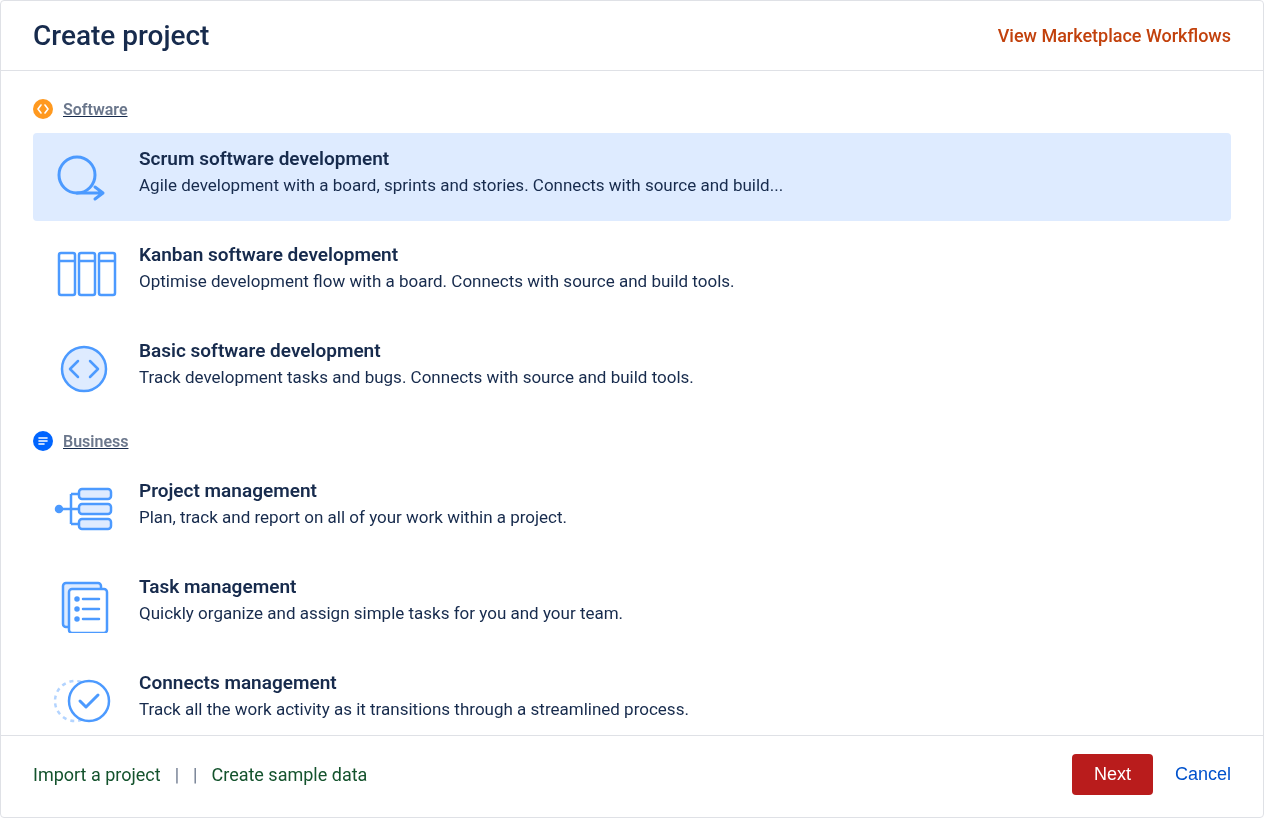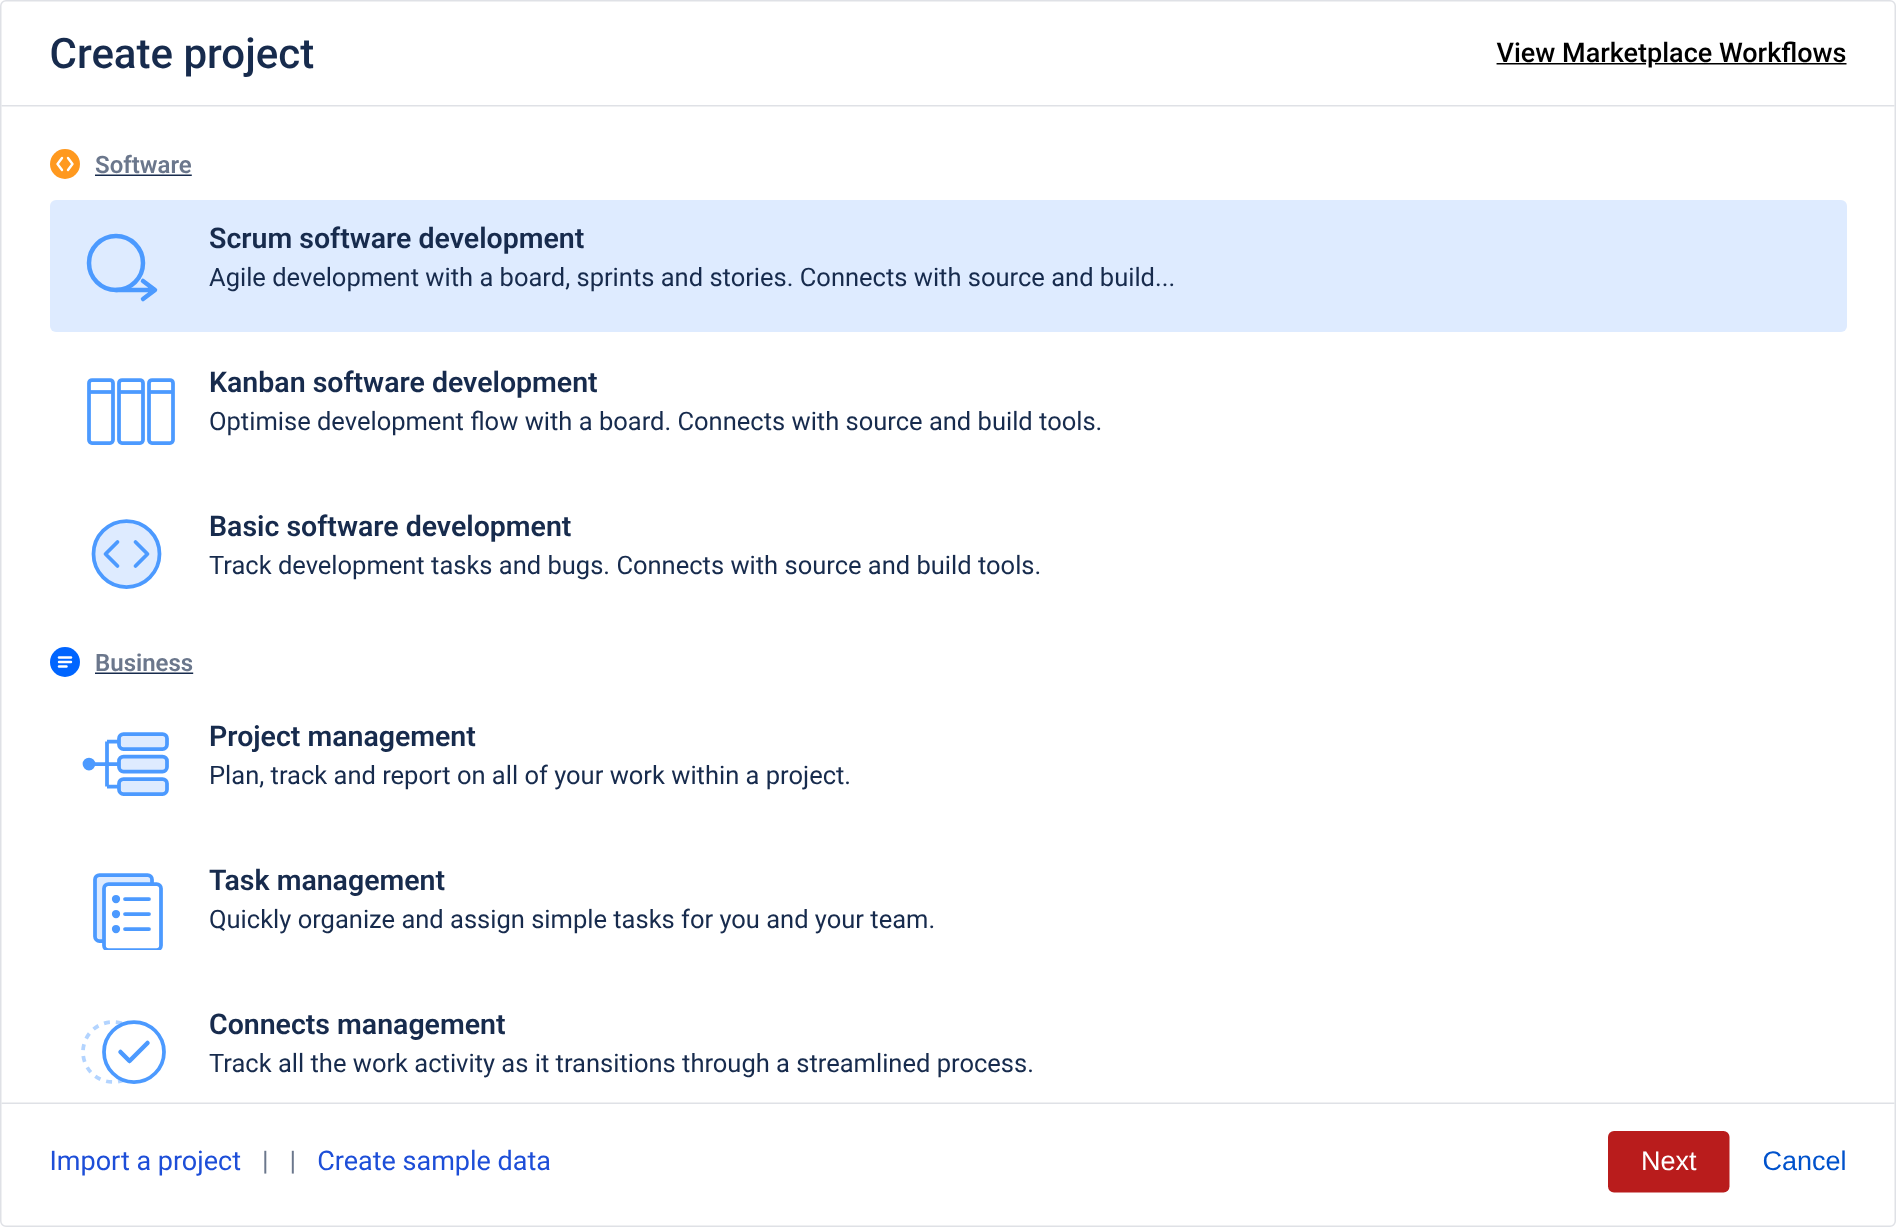--- a/index.html
+++ b/index.html
@@ -25,24 +25,23 @@
     padding: 18px 32px 18px 32px;
     border-bottom: 1px solid #dfe1e6;
   }
   .dlg-title {
     font-size: 28px;
     font-weight: 500;
     color: #172b4d;
   }
   .marketplace-link {
     font-size: 18px;
-    color: #000000;
+    color: #c2410c;
     font-weight: 500;
     cursor: pointer;
-    text-decoration: underline;
   }
   .dlg-body {
     flex: 1;
     padding: 28px 32px 20px 32px;
     overflow: auto;
   }
   .category {
     margin-bottom: 18px;
   }
   .cat-header {
@@ -102,21 +101,21 @@
     align-items: center;
     justify-content: space-between;
   }
   .footer-left {
     display: flex;
     align-items: center;
     gap: 14px;
     font-size: 18px;
   }
   .footer-link {
-    color: #1d4ed8;
+    color: #14532d;
     cursor: pointer;
     display: flex;
     align-items: center;
     gap: 8px;
   }
   .divider {
     color: #6b778c;
   }
   .footer-right {
     display: flex;

